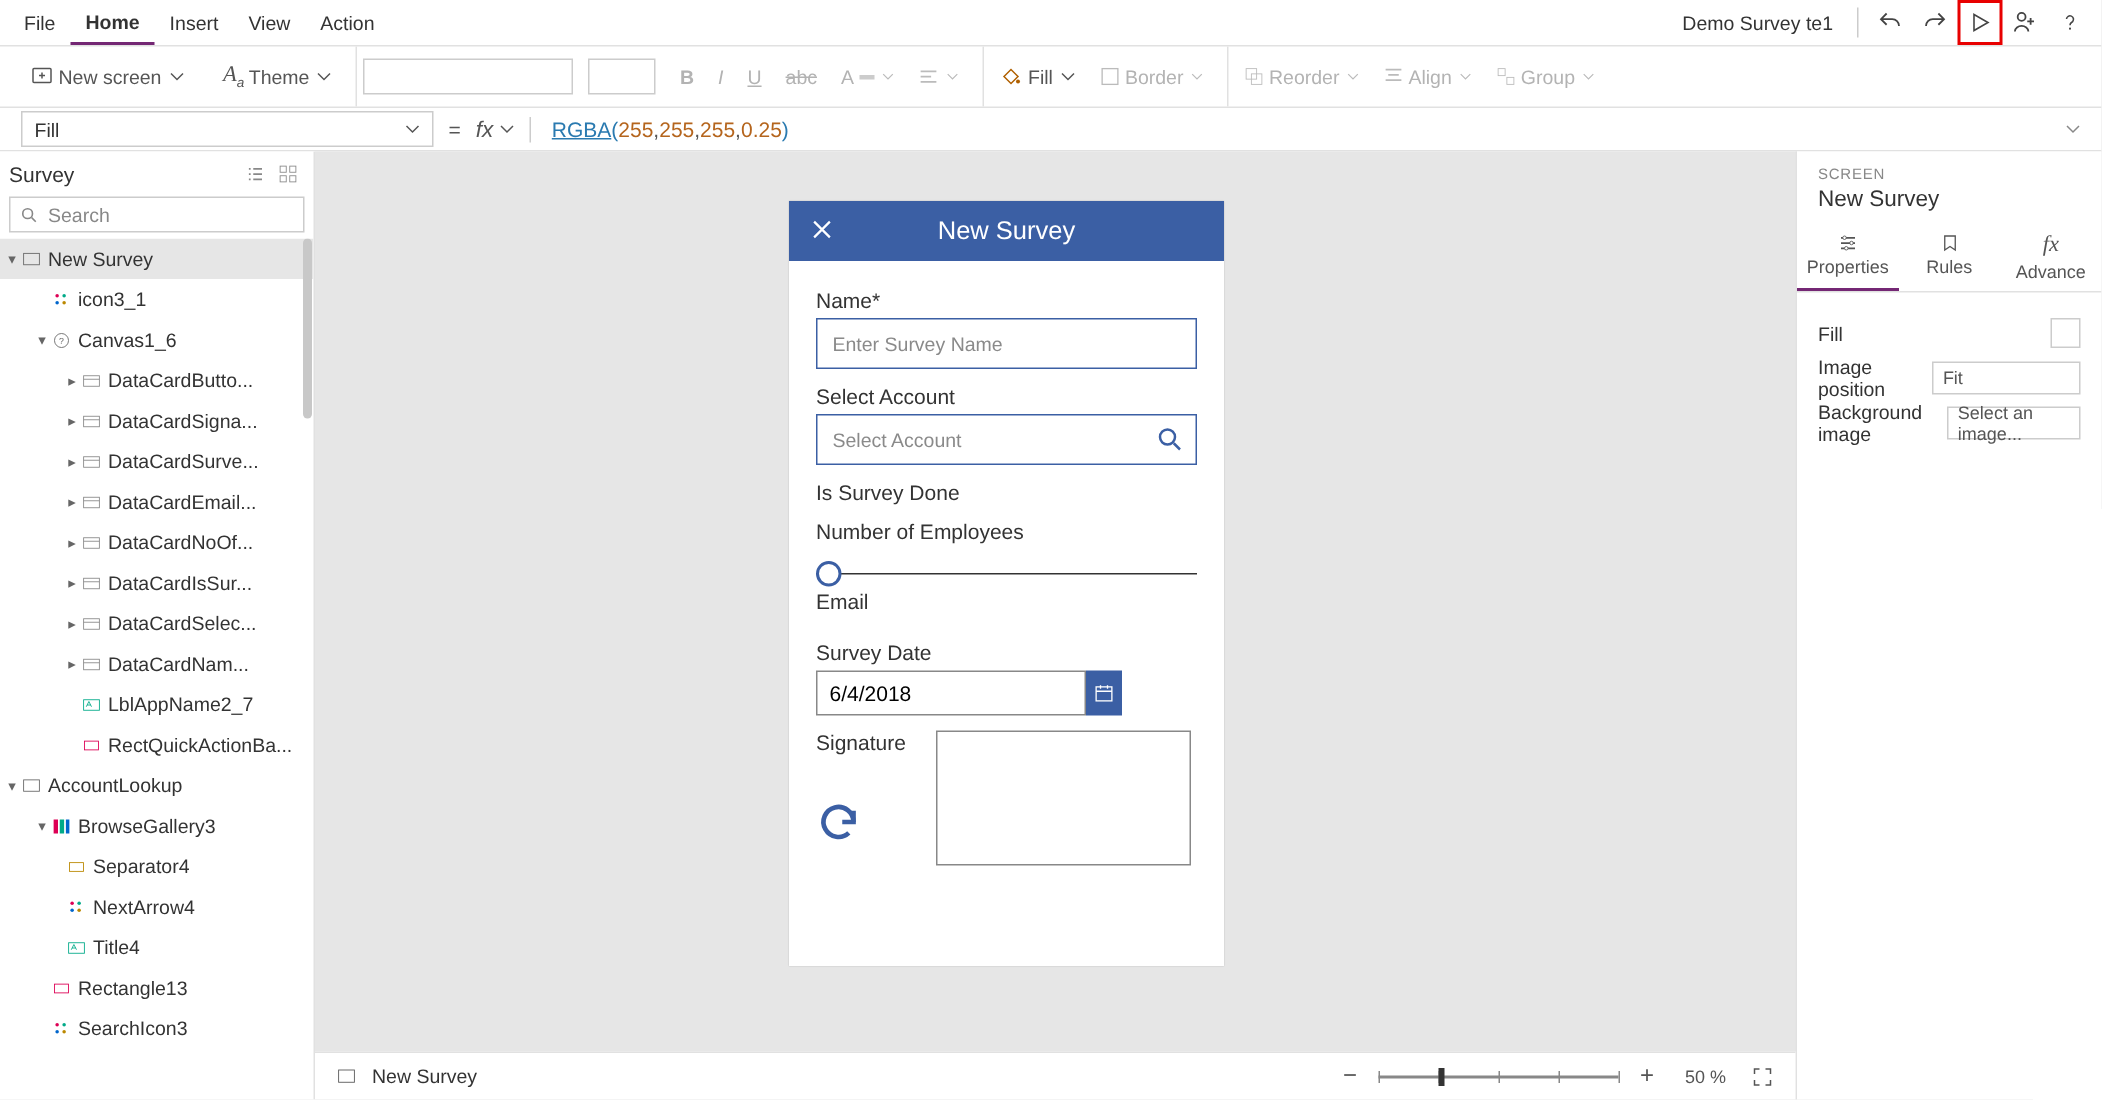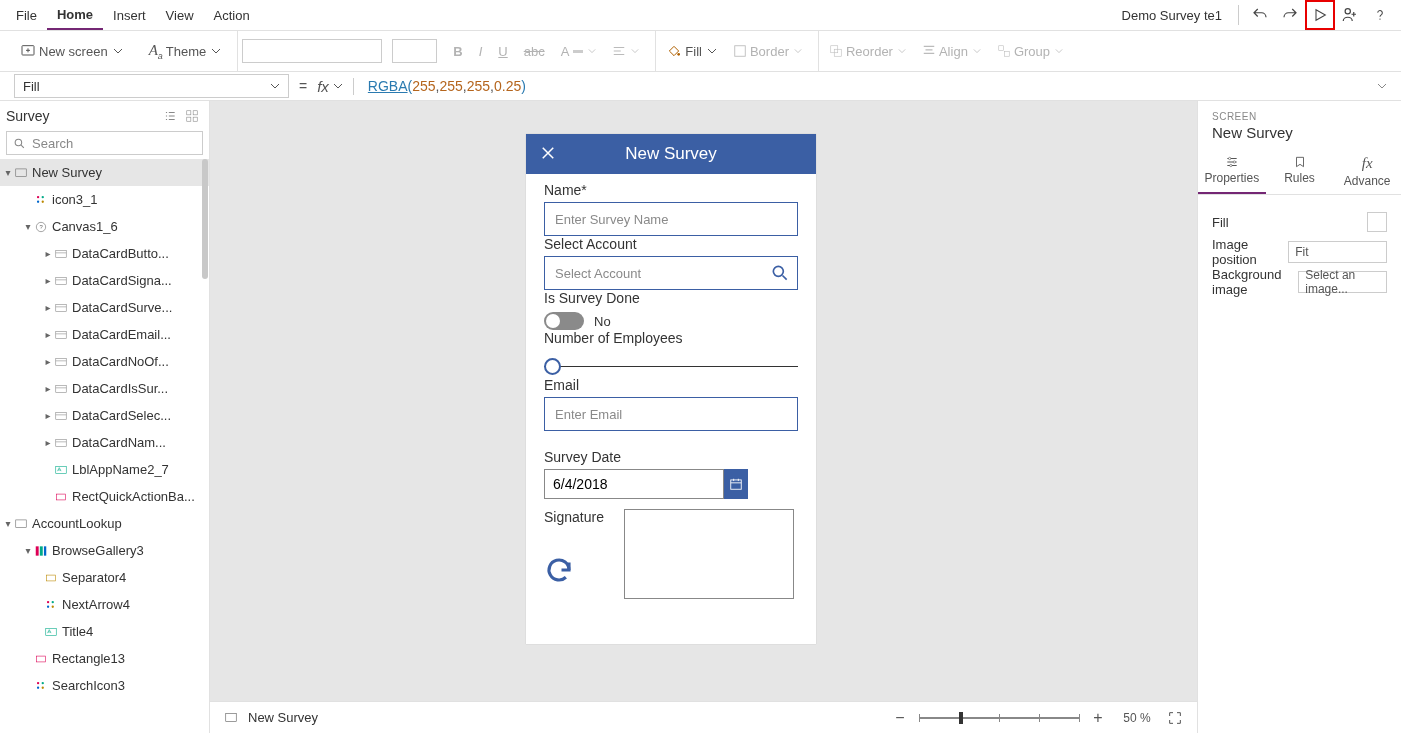--- a/index.html
+++ b/index.html
@@ -57,21 +57,21 @@
   .indent-3 { padding-left: 32px; }
 
   
   .center { flex: 1; background: #e6e6e6; position: relative; display: flex; flex-direction: column; border-right: 1px solid #e1e1e1;}
   .canvas-stage { flex: 1; overflow: hidden; position: relative; }
   .phone { position: absolute; left: 316px; top: 33px; width: 290px; height: 510px; background: #fff; overflow: hidden; box-shadow: 0 0 1px rgba(0,0,0,0.2); }
   .phone-header { height: 40px; background: #3b5fa4; display: flex; align-items: center; color: #fff; position: relative; }
   .phone-header .close-x { position: absolute; left: 10px; top: 7px; width: 24px; height: 24px; display:flex; align-items:center; justify-content:center; cursor:pointer;}
   .phone-header .title { flex: 1; text-align: center; font-size: 17px; font-weight: 400; }
   .phone-body { padding: 8px 18px 0px 18px; }
-  .form-label { font-size: 14px; color: #333; margin-bottom: 4px; display: block; }
+  .form-label { font-size: 14px; color: #333; margin-top: 10px; margin-bottom: 4px; display: block; }
   .form-input { width: 100%; height: 34px; border: 1px solid #3b5fa4; padding: 0 10px; font-size: 13px; color: #333; }
   .form-input::placeholder { color: #8a8a8a; }
   .lookup-wrap { position: relative; }
   .lookup-wrap .search-icn { position: absolute; right: 8px; top: 7px; color: #3b5fa4; }
   .toggle-row { display: flex; align-items: center; gap: 10px; margin-top: 6px; }
   .toggle { width: 40px; height: 18px; border-radius: 9px; background: #8a8a8a; position: relative; }
   .toggle .knob { position: absolute; left: 2px; top: 2px; width: 14px; height: 14px; background: #fff; border-radius: 50%; }
   .slider-track { height: 1px; background: #333; position: relative; margin: 20px 0 10px 0;}
   .slider-thumb { position: absolute; left: 0px; top: -8px; width: 17px; height: 17px; border: 2px solid #3b5fa4; border-radius: 50%; background: #fff; }
   .date-row { display: flex; }
@@ -517,34 +517,27 @@
           <label class="form-label">Select Account</label>
           <div class="lookup-wrap">
             <input class="form-input" placeholder="Select Account" style="">
             <svg class="search-icn" width="20" height="20" viewBox="0 0 24 24">
                 <circle cx="10" cy="10" r="6" fill="none" stroke="#3b5fa4" stroke-width="2"></circle>
                 <path d="M15 15l5 5" stroke="#3b5fa4" stroke-width="2"></path>
               </svg>
           </div>
 
           <label class="form-label">Is Survey Done</label>
-          <div class="toggle-row">
-            <div class="toggle">
-                <div class="knob"></div>
-              </div>
-            <span>No</span>
-          </div>
 
           <label class="form-label">Number of Employees</label>
           <div class="slider-track">
             <div class="slider-thumb"></div>
           </div>
 
           <label class="form-label">Email</label>
-          <input class="form-input" placeholder="Enter Email" style="">
 
           <label class="form-label" style="margin-top:18px;">Survey Date</label>
           <div class="date-row">
             <input class="date-input" value="6/4/2018" style="">
             <div class="date-icon-btn">
               <svg width="14" height="14" viewBox="0 0 24 24">
                   <rect x="3" y="5" width="18" height="16" fill="none" stroke="#fff" stroke-width="1.5"></rect>
                   <path d="M3 10h18M8 3v4M16 3v4" stroke="#fff" stroke-width="1.5"></path>
                 </svg>
             </div>

